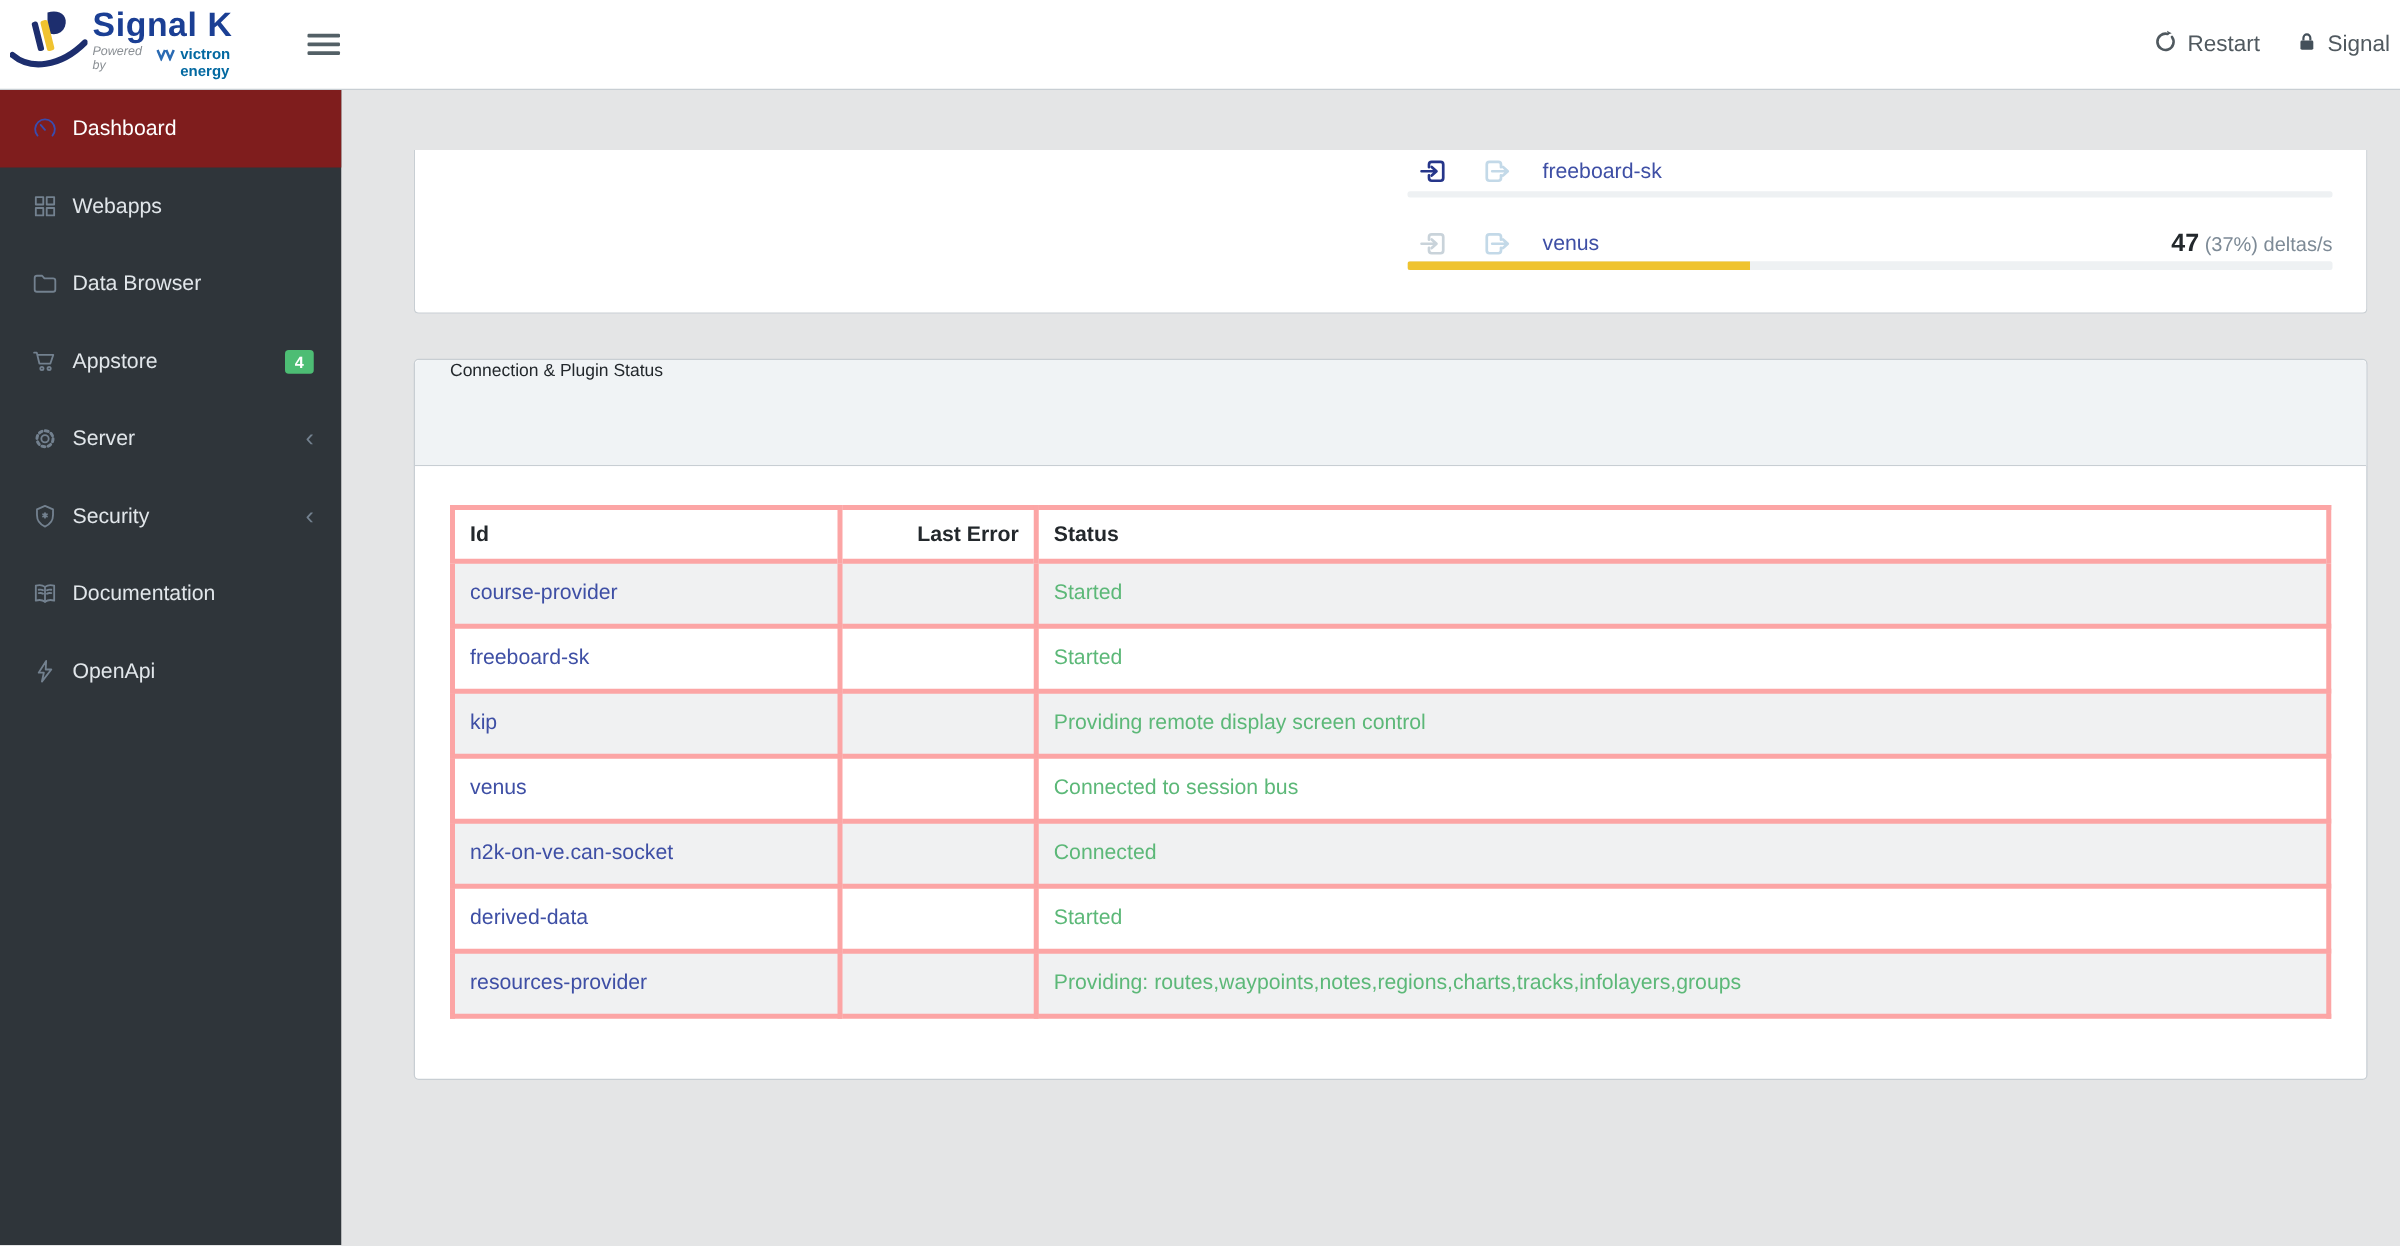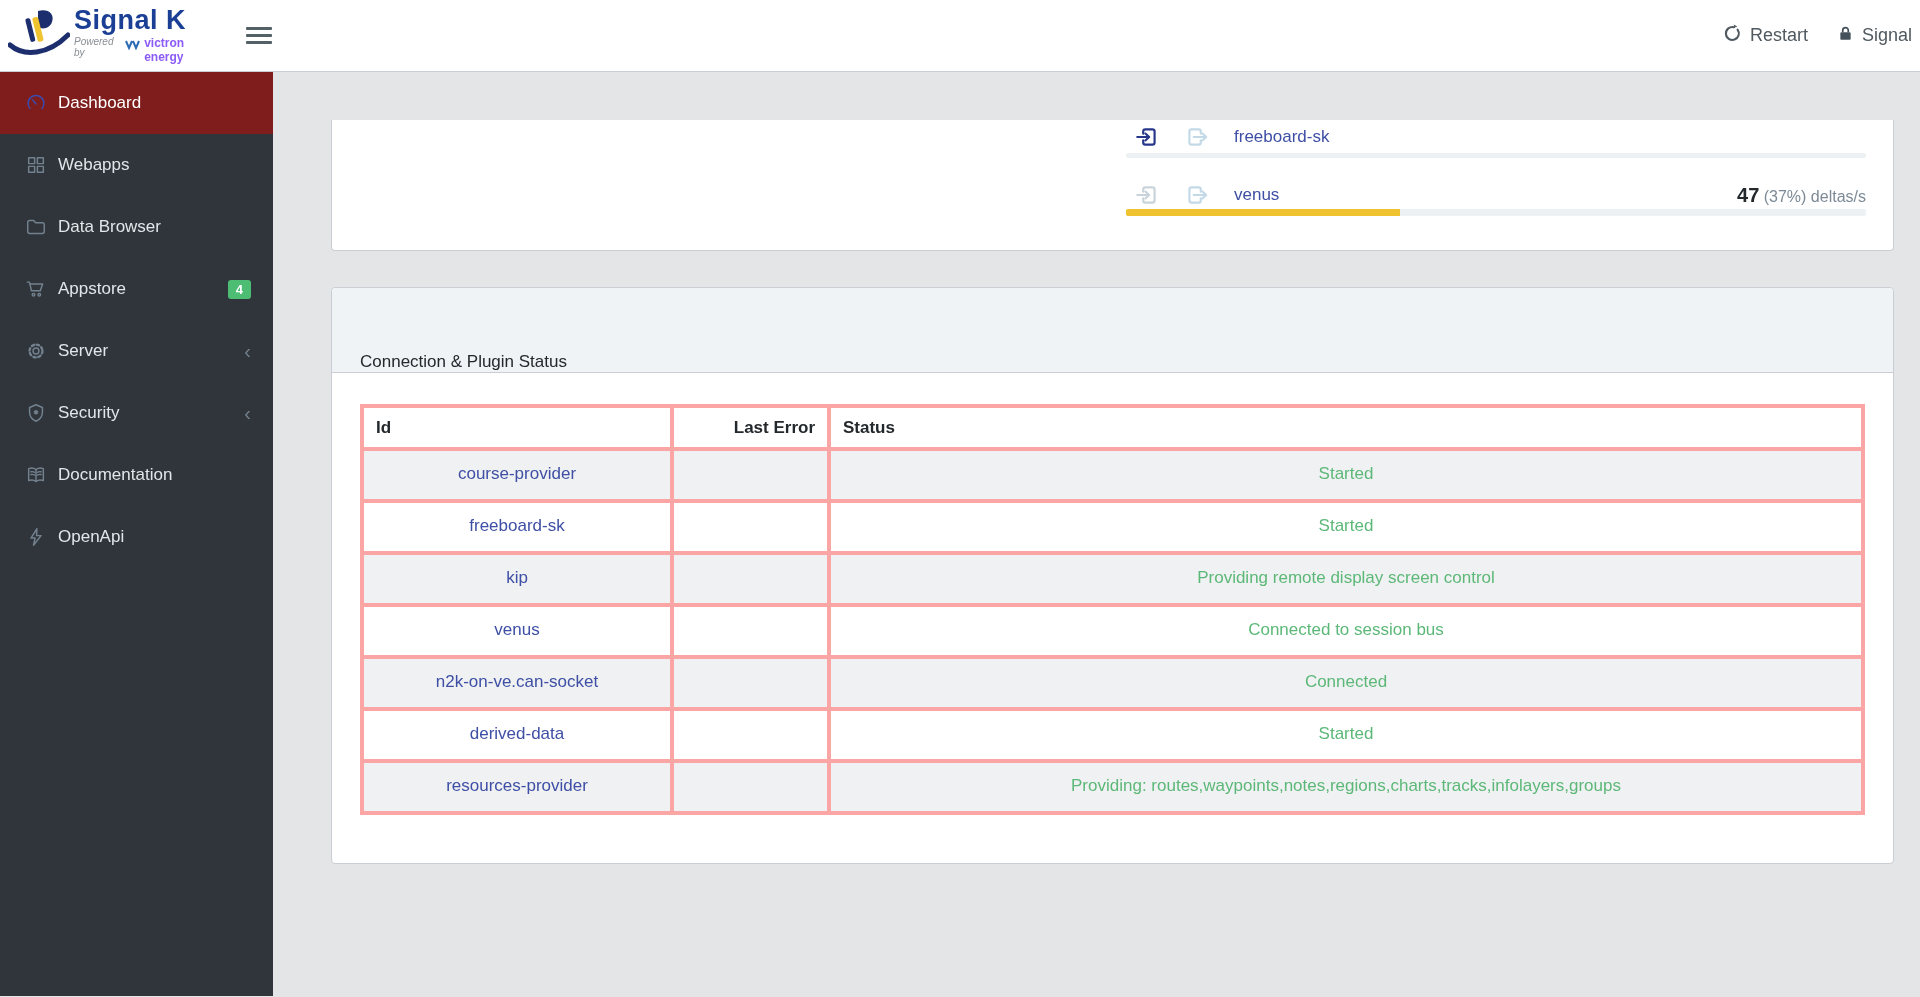--- a/index.html
+++ b/index.html
@@ -7,21 +7,21 @@
     font-family:"Liberation Sans", sans-serif; background:#e4e5e6; }
 
   
   .header { height:72px; background:#ffffff; border-bottom:1px solid #c8ced3;
     display:flex; align-items:center; position:relative; z-index:5; }
   .brand { display:flex; align-items:center; padding-left:8px; width:218px; cursor:pointer; }
   .brand-text { margin-left:4px; }
   .brand-title { font-size:27px; font-weight:bold; color:#1b3f94; letter-spacing:.5px; line-height:1; }
   .brand-sub { display:flex; align-items:flex-start; margin-top:2px; }
   .brand-powered { font-size:10px; font-style:italic; color:#8a8f94; margin-right:4px; }
-  .brand-victron { font-size:12px; font-weight:bold; color:#8b5cf6; margin-left:3px; }
+  .brand-victron { font-size:12px; font-weight:bold; color:#0369a1; margin-left:3px; }
   .hamburger { margin-left:22px; background:none; border:none; cursor:pointer; padding:6px; }
   .hamburger span { display:block; width:26px; height:3px; background:#536066; margin:4px 0; border-radius:1px; }
   .spacer { flex:1; }
   .header-actions { display:flex; align-items:center; gap:28px; padding-right:8px; }
   .hdr-btn { display:flex; align-items:center; gap:7px; background:none; border:none;
     font-family:inherit; font-size:18px; color:#50595f; cursor:pointer; }
 
   
   .layout { display:flex; height:924px; }
   .sidebar { width:273px; background:#2f353a; flex:0 0 273px; }
@@ -49,30 +49,30 @@
   .rate { margin-left:auto; white-space:nowrap; }
   .rate b { font-size:20px; color:#23282c; }
   .rate span { font-size:16px; color:#7d8a96; }
   .act-bar { position:absolute; left:0; right:0; background:#eef1f3; border-radius:2px; overflow:hidden; }
   .bar-0 { top:33px; height:5px; }
   .bar-1 { top:89px; height:7px; }
   .act-fill { height:100%; background:#efc32f; }
 
   .status-card { margin-top:36px; margin-bottom:20px; border-radius:4px; }
   .card-header { height:85px; background:#f0f3f5; border-bottom:1px solid #c8ced3;
-    display:flex; align-items:flex-end; padding-left:28px; font-size:17px; color:#23282c;
+    display:flex; align-items:flex-start; padding-left:28px; font-size:14px; color:#23282c;
     border-radius:4px 4px 0 0; }
   .card-body { padding:31px 28px 48px 28px; }
 
   
   table { width:100%; border-collapse:collapse; font-size:17px; }
   th, td { border:4px solid #fca5a5; text-align:left; }
   th { height:43px; padding:8px 12px; vertical-align:middle; color:#23282c;
     border-bottom-width:2px; font-weight:bold; background:#fff; }
-  td { height:52px; padding:13px 12px; vertical-align:top;text-align:center; }
+  td { height:52px; padding:13px 12px; vertical-align:top; }
   tbody tr:nth-child(odd) { background:#f0f1f2; }
   .col-id { width:310px; }
   .col-err { width:157px;text-align:right; }
   td a { color:#3e4fa5; text-decoration:none; cursor:pointer; }
   .status-ok { color:#5cb878; }
 </style>
 </head>
 <body>
 
 <header class="header">

